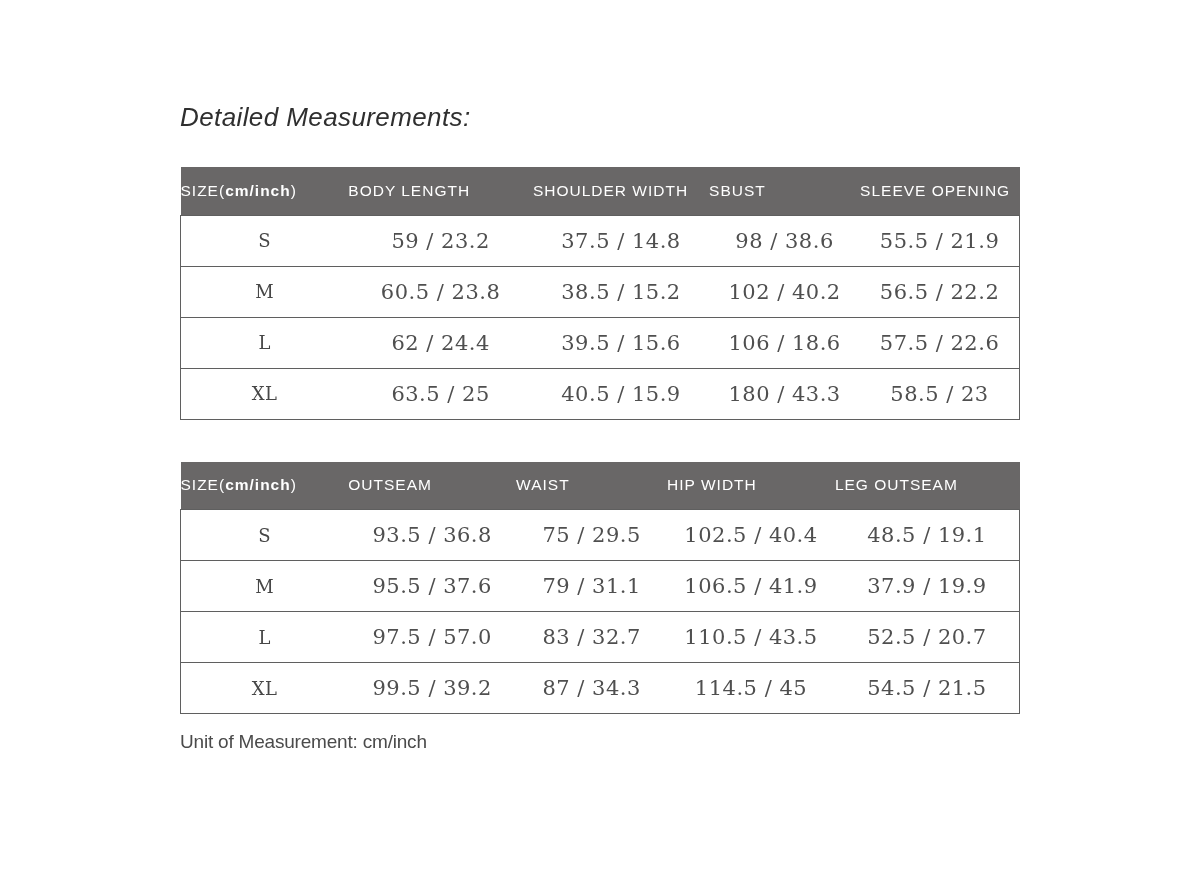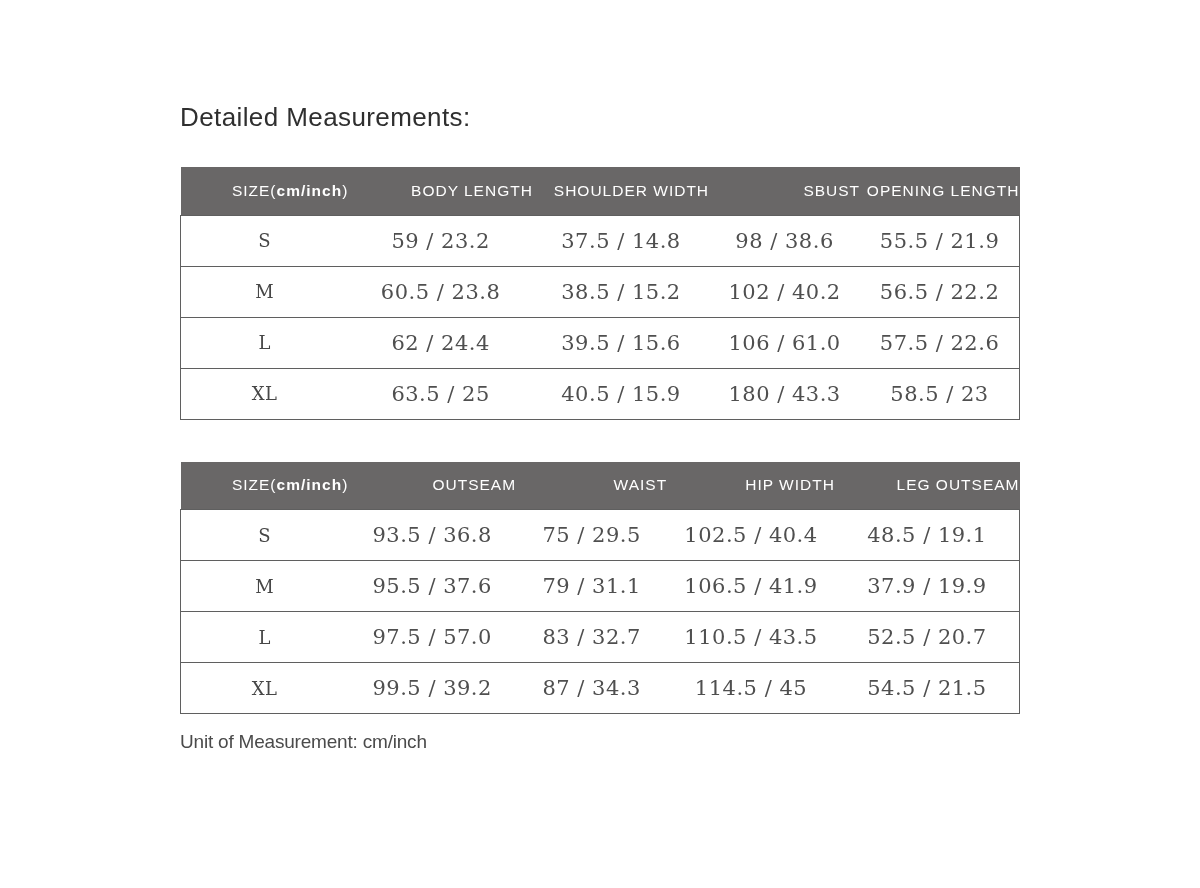--- a/index.html
+++ b/index.html
@@ -24,36 +24,37 @@
     left:180px;top:0;
     width:840px;
   }
   .page-title{
     margin:102px 0 0 0;
     font-size:26px;
     font-weight:400;
     letter-spacing:0.4px;
     line-height:1.2;
     color:var(--title-text);
+    font-style:italic;
   }
   table{
     border-collapse:collapse;
     width:840px;
     table-layout:fixed;
   }
   table.t1{margin-top:34px;}
   table.t2{margin-top:42px;}
   thead th{
     background:var(--header-bg);
     color:var(--header-text);
     height:48px;
     font-size:15.5px;
     font-weight:400;
     letter-spacing:1px;
-    text-align:right;
+    text-align:left;
     vertical-align:middle;
     padding:0;
   }
   thead th .bold{font-weight:700;}
   tbody{border:1px solid var(--border);}
   tbody tr{border-bottom:1px solid var(--border);}
   tbody td{
     height:51px;
     text-align:center;
     vertical-align:middle;
@@ -87,21 +88,21 @@
         <col style="width: 21%;">
         <col style="width: 18%;">
         <col style="width: 19%;">
       </colgroup>
     <thead>
       <tr>
           <th><span>SIZE(</span><span class="bold">cm/inch</span><span>)</span></th>
           <th>BODY LENGTH</th>
           <th>SHOULDER WIDTH</th>
           <th>SBUST</th>
-          <th>OPENING LENGTH</th>
+          <th>SLEEVE OPENING</th>
         </tr>
     </thead>
     <tbody>
         <tr>
           <td class="size-cell">S</td>
           <td>59 / 23.2</td>
           <td>37.5 / 14.8</td>
           <td>98 / 38.6</td>
           <td>55.5 / 21.9</td>
         </tr>
@@ -109,21 +110,21 @@
           <td class="size-cell">M</td>
           <td>60.5 / 23.8</td>
           <td>38.5 / 15.2</td>
           <td>102 / 40.2</td>
           <td>56.5 / 22.2</td>
         </tr>
         <tr>
           <td class="size-cell">L</td>
           <td>62 / 24.4</td>
           <td>39.5 / 15.6</td>
-          <td>106 / 61.0</td>
+          <td>106 / 18.6</td>
           <td>57.5 / 22.6</td>
         </tr>
         <tr>
           <td class="size-cell">XL</td>
           <td>63.5 / 25</td>
           <td>40.5 / 15.9</td>
           <td>180 / 43.3</td>
           <td>58.5 / 23</td>
         </tr>
       </tbody>

